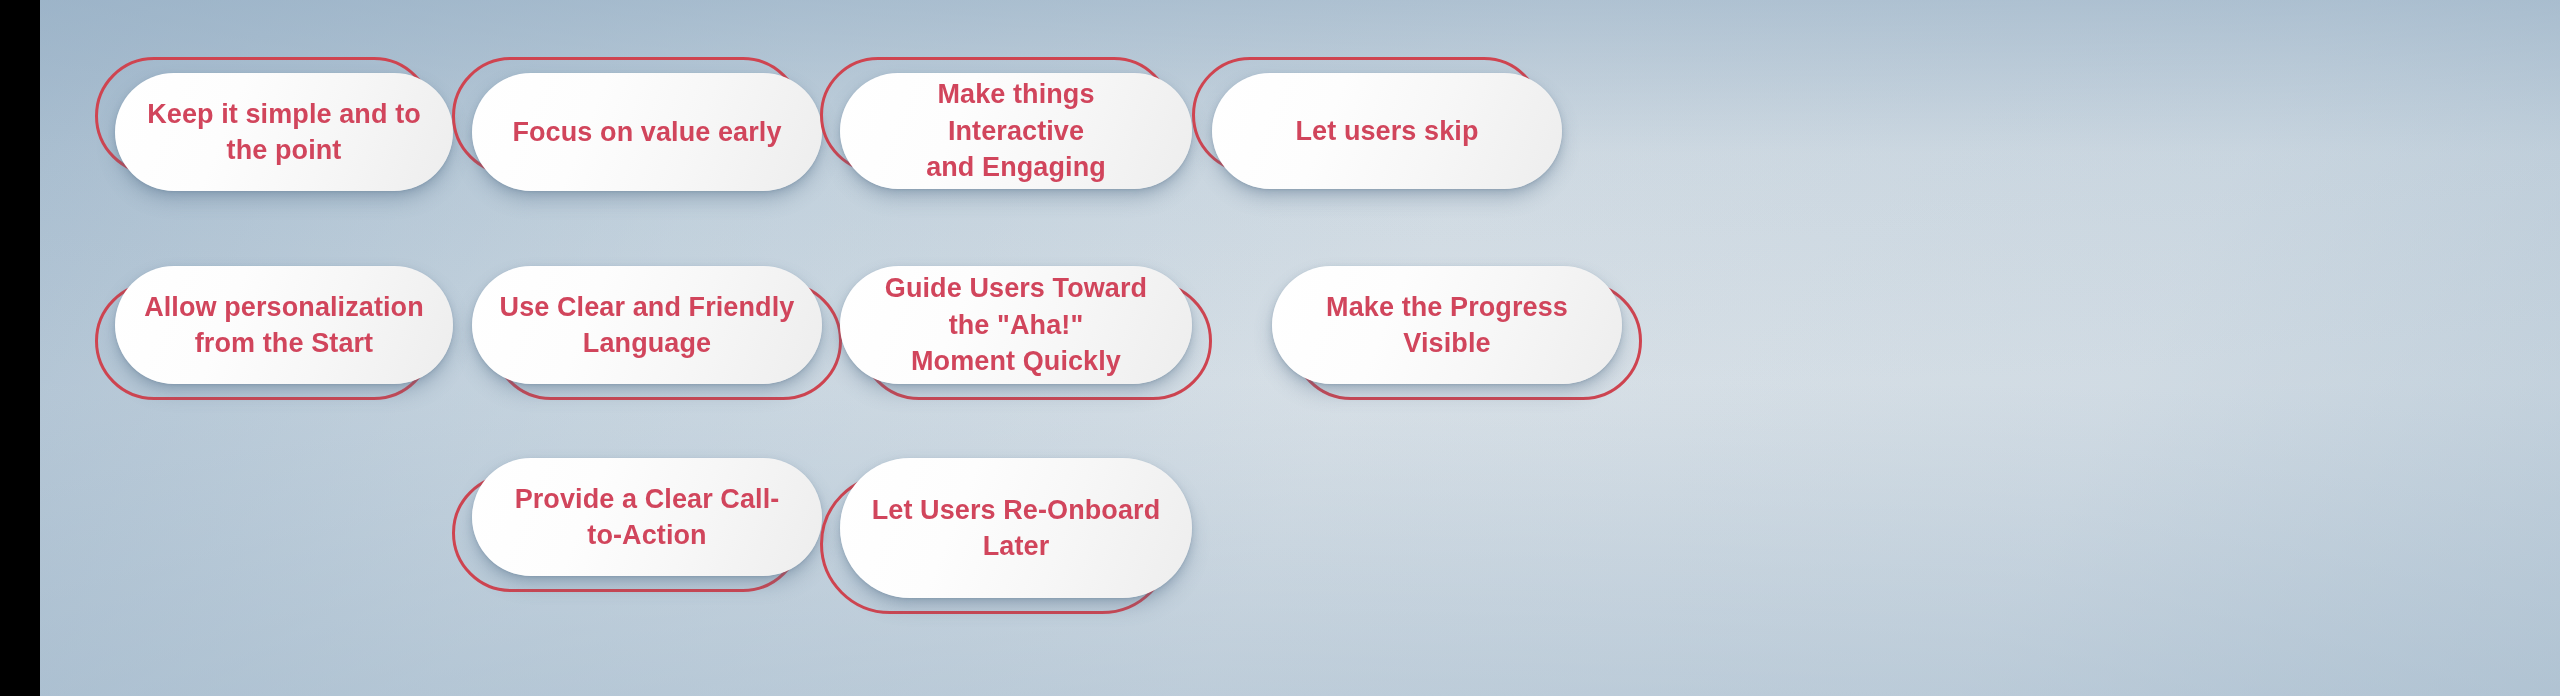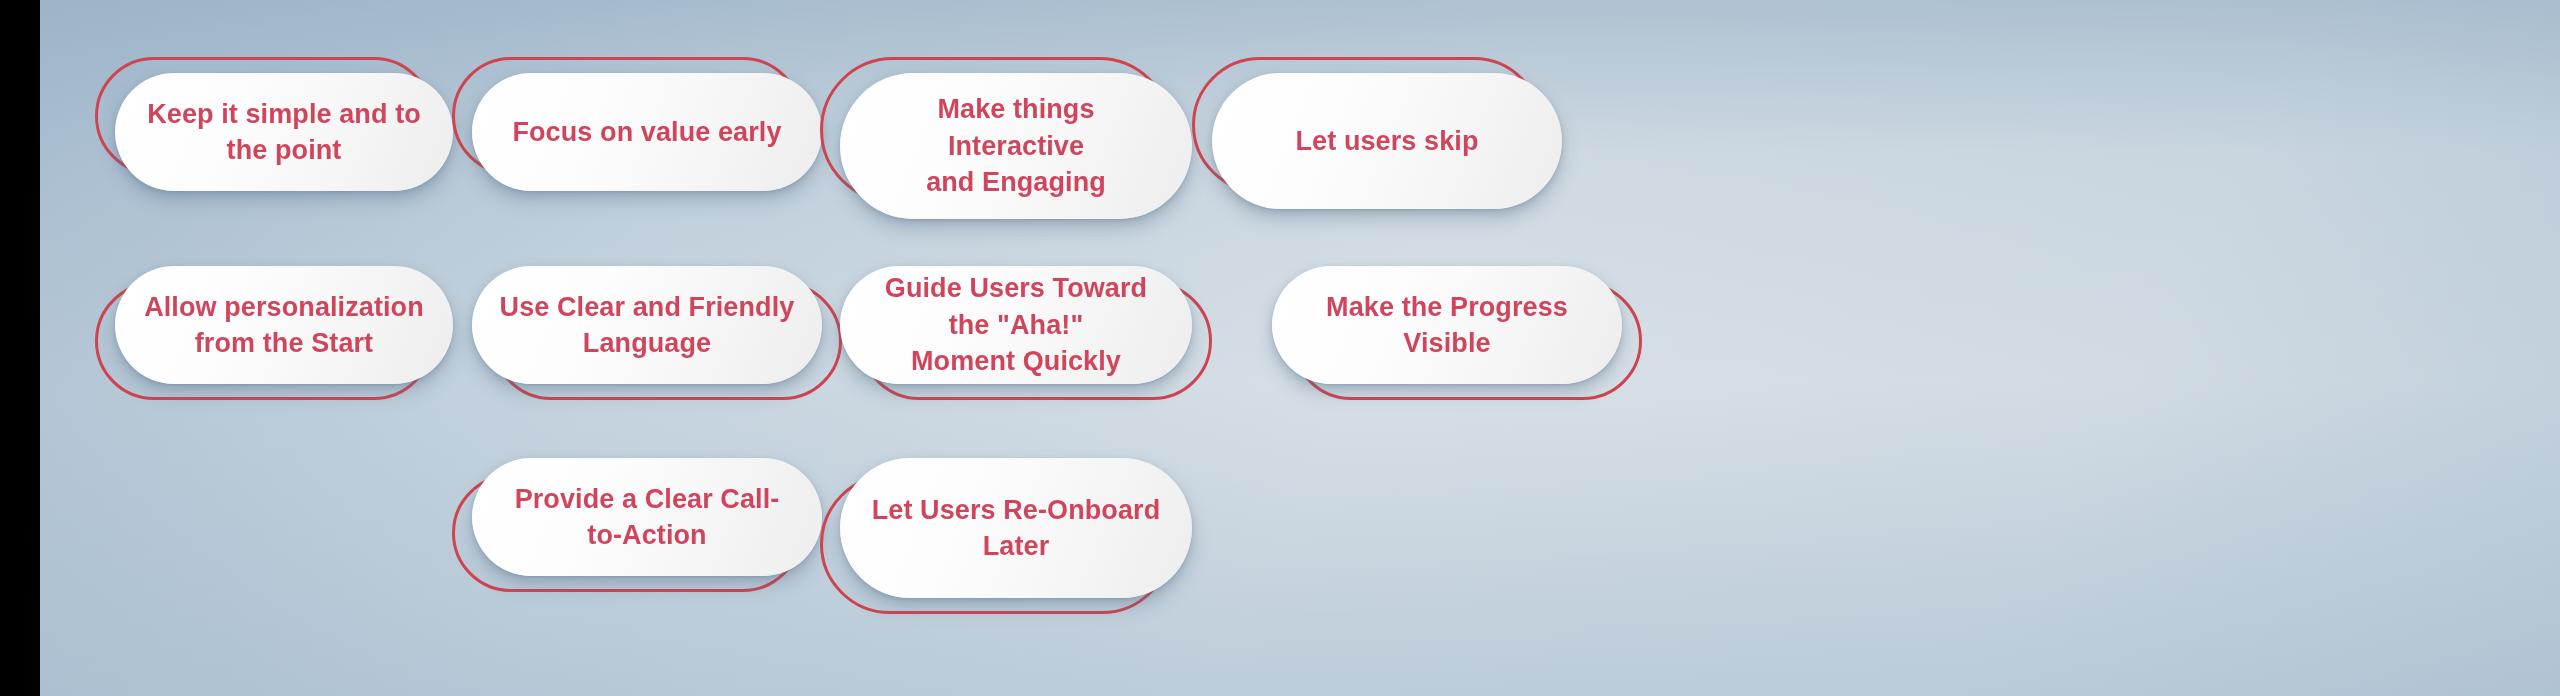--- a/index.html
+++ b/index.html
@@ -110,28 +110,28 @@
         <div class="pill">
           <span class="pill-label">Keep it simple and to the point</span>
         </div>
       </div>
       <div class="cell off-ul" style="left: 432px; top: 73px; width: 350px; height: 118px;">
         <div class="outline"></div>
         <div class="pill">
           <span class="pill-label">Focus on value early</span>
         </div>
       </div>
-      <div class="cell off-ul" style="left: 800px; top: 73px; width: 352px; height: 146px;">
+      <div class="cell off-ul" style="left: 800px; top: 73px; width: 352px; height: 116px;">
         <div class="outline"></div>
         <div class="pill">
           <span class="pill-label">Make things Interactive
 and Engaging</span>
         </div>
       </div>
-      <div class="cell off-ul" style="left: 1172px; top: 73px; width: 350px; height: 136px;">
+      <div class="cell off-ul" style="left: 1172px; top: 73px; width: 350px; height: 116px;">
         <div class="outline"></div>
         <div class="pill">
           <span class="pill-label">Let users skip</span>
         </div>
       </div>
       <div class="cell off-dl" style="left: 75px; top: 266px; width: 338px; height: 118px;">
         <div class="outline"></div>
         <div class="pill">
           <span class="pill-label">Allow personalization
 from the Start</span>

